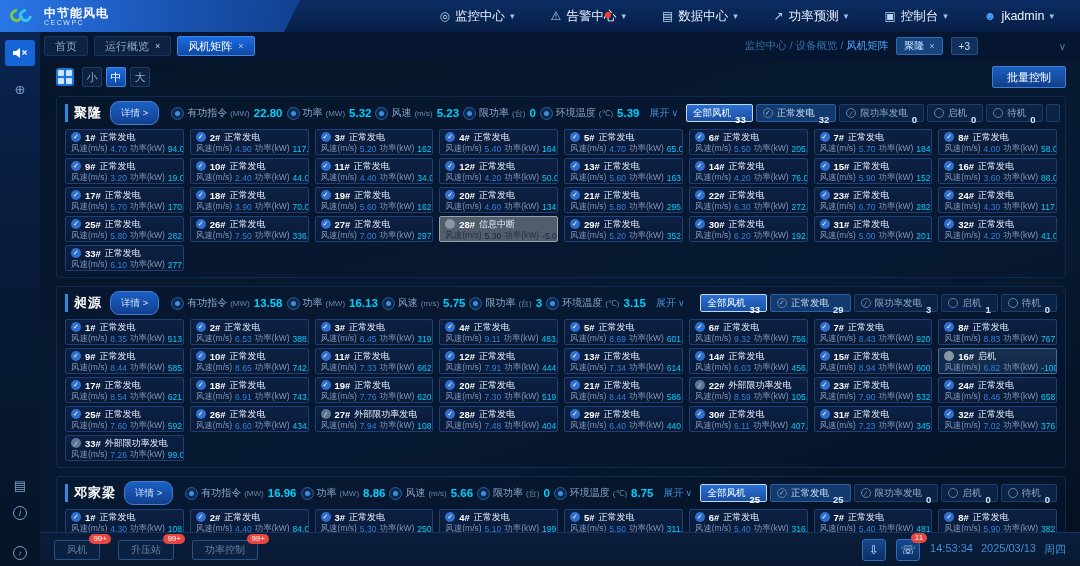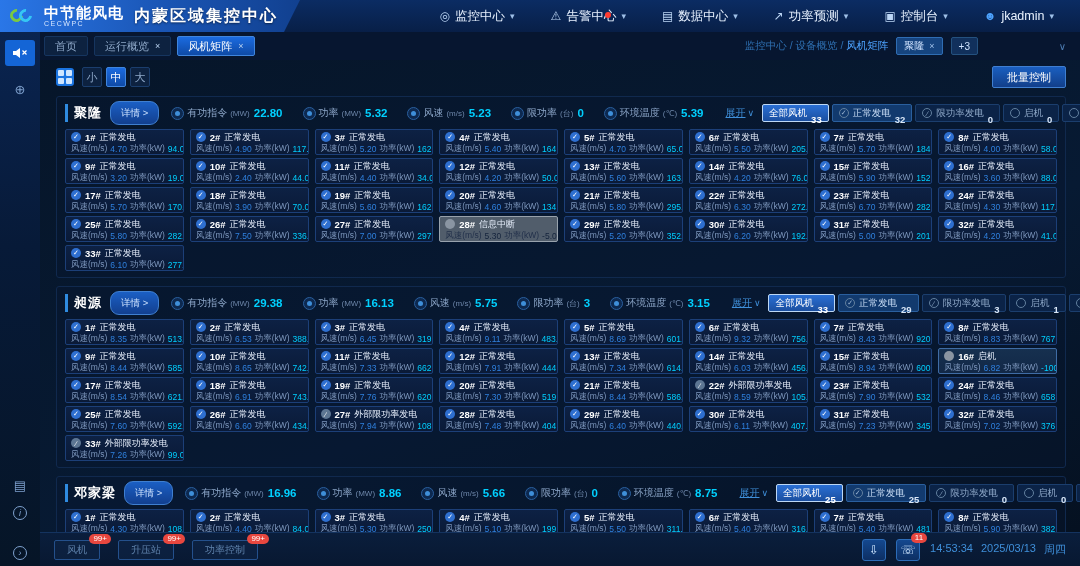--- a/index.html
+++ b/index.html
@@ -7,21 +7,21 @@
   .app { position:relative; width:1080px; height:566px; background:linear-gradient(160deg,#061528 0%,#071a33 60%,#05101f 100%); overflow:hidden; }
 
   
   .navbar { position:absolute; top:0; left:0; right:0; height:32px; background:linear-gradient(180deg,#0b2c63,#081f47); display:flex; align-items:center; z-index:30; }
   .brand { position:relative; height:32px; width:300px; display:flex; align-items:center; gap:8px; padding-left:10px;
     background:linear-gradient(95deg,#2a77e8 0%,#1a55b4 55%,#11408f 100%); clip-path:polygon(0 0,100% 0,calc(100% - 16px) 100%,0 100%); }
   .logo { position:relative; width:26px; height:22px; flex:none; }
   .logo .c1,.logo .c2 { position:absolute; width:13px; height:13px; border-radius:50%; border:3px solid #7ac943; border-right-color:transparent; top:4px; left:0; transform:rotate(-40deg); }
   .logo .c2 { left:9px; border-color:#35c6f4; border-left-color:transparent; transform:rotate(140deg); }
   .brand-text { line-height:1; color:#fff; flex:none; }
-  .brand-text .cn { font-size:15px; font-weight:bold; letter-spacing:1px; }
+  .brand-text .cn { font-size:12px; font-weight:bold; letter-spacing:1px; }
   .brand-text .en { font-size:7px; letter-spacing:1.5px; color:#d6e6ff; }
   .brand-title { color:#fff; font-size:16px; font-weight:bold; letter-spacing:2px; text-shadow:0 1px 2px rgba(0,0,0,.5); margin-left:2px; white-space:nowrap; }
   .topmenu { display:flex; align-items:center; gap:0; margin-left:auto; padding-right:8px; }
   .menu-item { position:relative; display:flex; align-items:center; gap:5px; color:#e8f2ff; font-size:12.5px; padding:0 18px; cursor:pointer; white-space:nowrap; }
   .menu-item .mi { font-size:12px; color:#bcd6f5; }
   .menu-item[data-kind="user"] .mi { color:#4da3ff; }
   .menu-item .caret { font-size:9px; color:#9fc0e8; }
   .menu-item .dot { position:absolute; top:4px; left:72px; width:6px; height:6px; border-radius:50%; background:#ff3b30; }
 
   
@@ -52,28 +52,28 @@
   .grid-icon i { background:#cfe6ff; border-radius:1px; }
   .size-btn { width:20px; height:20px; display:flex; align-items:center; justify-content:center; font-size:11px; color:#8fa9c9; background:#0d2240; border:1px solid #1b3e6d; border-radius:2px; cursor:pointer; }
   .size-btn[data-type="active"] { background:linear-gradient(180deg,#1b6be0,#0f4aa6); border-color:#3f85de; color:#fff; }
   .batch-btn { margin-left:auto; height:22px; padding:0 14px; font-size:11px; color:#fff; background:linear-gradient(180deg,#1a5fc0,#123f8a); border:1px solid #3f7fd0; border-radius:2px; display:flex; align-items:center; cursor:pointer; }
 
   
   .section { border:1px solid #10294e; background:rgba(10,24,48,.35); border-radius:3px; padding:4px 8px 6px; margin-bottom:8px; }
   .sec-head { height:24px; display:flex; align-items:center; gap:8px; white-space:nowrap; }
   .sec-name { font-size:13px; font-weight:bold; color:#fff; border-left:3px solid #2f8be0; padding-left:6px; letter-spacing:1px; }
   .detail-btn { height:24px; padding:0 10px; font-size:9.5px; color:#cfe3ff; background:linear-gradient(180deg,#1b5fc4,#123f8f); border:1px solid #3f7fd0; border-radius:9px; display:flex; align-items:center; gap:2px; cursor:pointer; }
-  .stats { display:flex; align-items:flex-start; gap:20px; margin-left:4px; }
+  .stats { display:flex; align-items:flex-start; gap:4px; margin-left:4px; }
   .stat { display:flex; align-items:center; gap:3px; }
   .stat .sic { width:13px; height:13px; border-radius:50%; background:#0d2950; border:1px solid #2a5f9e; display:flex; align-items:center; justify-content:center; }
   .stat .sic i { width:5px; height:5px; border-radius:50%; background:#3f8fd9; }
   .stat .sl { font-size:10px; color:#8ca6c8; }
   .stat .su { font-size:8px; color:#6c85a8; }
   .stat .sv { font-size:11.5px; font-weight:bold; color:#00d0ff; margin-left:1px; }
-  .expand { font-size:10px; color:#3f8fd9; text-decoration:underline; margin-left:14px; cursor:pointer; }
+  .expand { font-size:10px; color:#3f8fd9; margin-left:2px; cursor:pointer; }
   .expand .caret { text-decoration:none; display:inline-block; margin-left:2px; font-size:9px; }
   .filters { margin-left:auto; display:flex; align-items:center; gap:3px; }
   .filter { height:18px; display:flex; align-items:center; gap:4px; padding:0 6px; font-size:9.5px; color:#8fa9c9; background:#0b2347; border:1px solid #1b3e6d; border-radius:2px; cursor:pointer; }
   .filter b { font-weight:bold; color:#d9e7f8;margin-top:12px; }
   .filter[data-kind="all"] { background:linear-gradient(180deg,#2a6fd4,#1b4fa0); border-color:#bcd7f5; color:#fff; }
   .filter[data-kind="all"] b { color:#fff; }
   .filter[data-kind="normal"] { background:#123a6e; border-color:#2a5f9e; color:#c7dcf5; }
   .f-icon { width:10px; height:10px; border-radius:50%; border:1px solid #62809f; color:#9ab4d2; font-size:7px; display:flex; align-items:center; justify-content:center; flex:none; }
 
   
@@ -117,21 +117,20 @@
   <header class="navbar">
     <div class="brand">
       <span class="logo">
           <span class="c1"></span>
           <span class="c2"></span>
         </span>
       <span class="brand-text">
         <div class="cn">中节能风电</div>
         <div class="en">CECWPC</div>
       </span>
-      <span class="brand-title">内蒙区域集控中心</span>
     </div>
     <nav class="topmenu">
       <div class="menu-item" data-kind="monitor">
           <span class="mi">◎</span>
           <span>监控中心</span>
           <span class="caret">▾</span>
 
         </div>
         <div class="menu-item" data-kind="alarm">
           <span class="mi">⚠</span>
@@ -919,21 +918,21 @@
           <div class="sec-head">
             <span class="sec-name">昶源</span>
             <span class="detail-btn">详情 &gt;</span>
             <span class="stats">
               <span class="stat">
                   <span class="sic">
                   <i></i>
                 </span>
                   <span class="sl">有功指令</span>
                   <span class="su">(MW)</span>
-                  <span class="sv">29.38</span>
+                  <span class="sv">13.58</span>
                 </span>
               <span class="stat">
                   <span class="sic">
                   <i></i>
                 </span>
                   <span class="sl">功率</span>
                   <span class="su">(MW)</span>
                   <span class="sv">16.13</span>
                 </span>
               <span class="stat">

